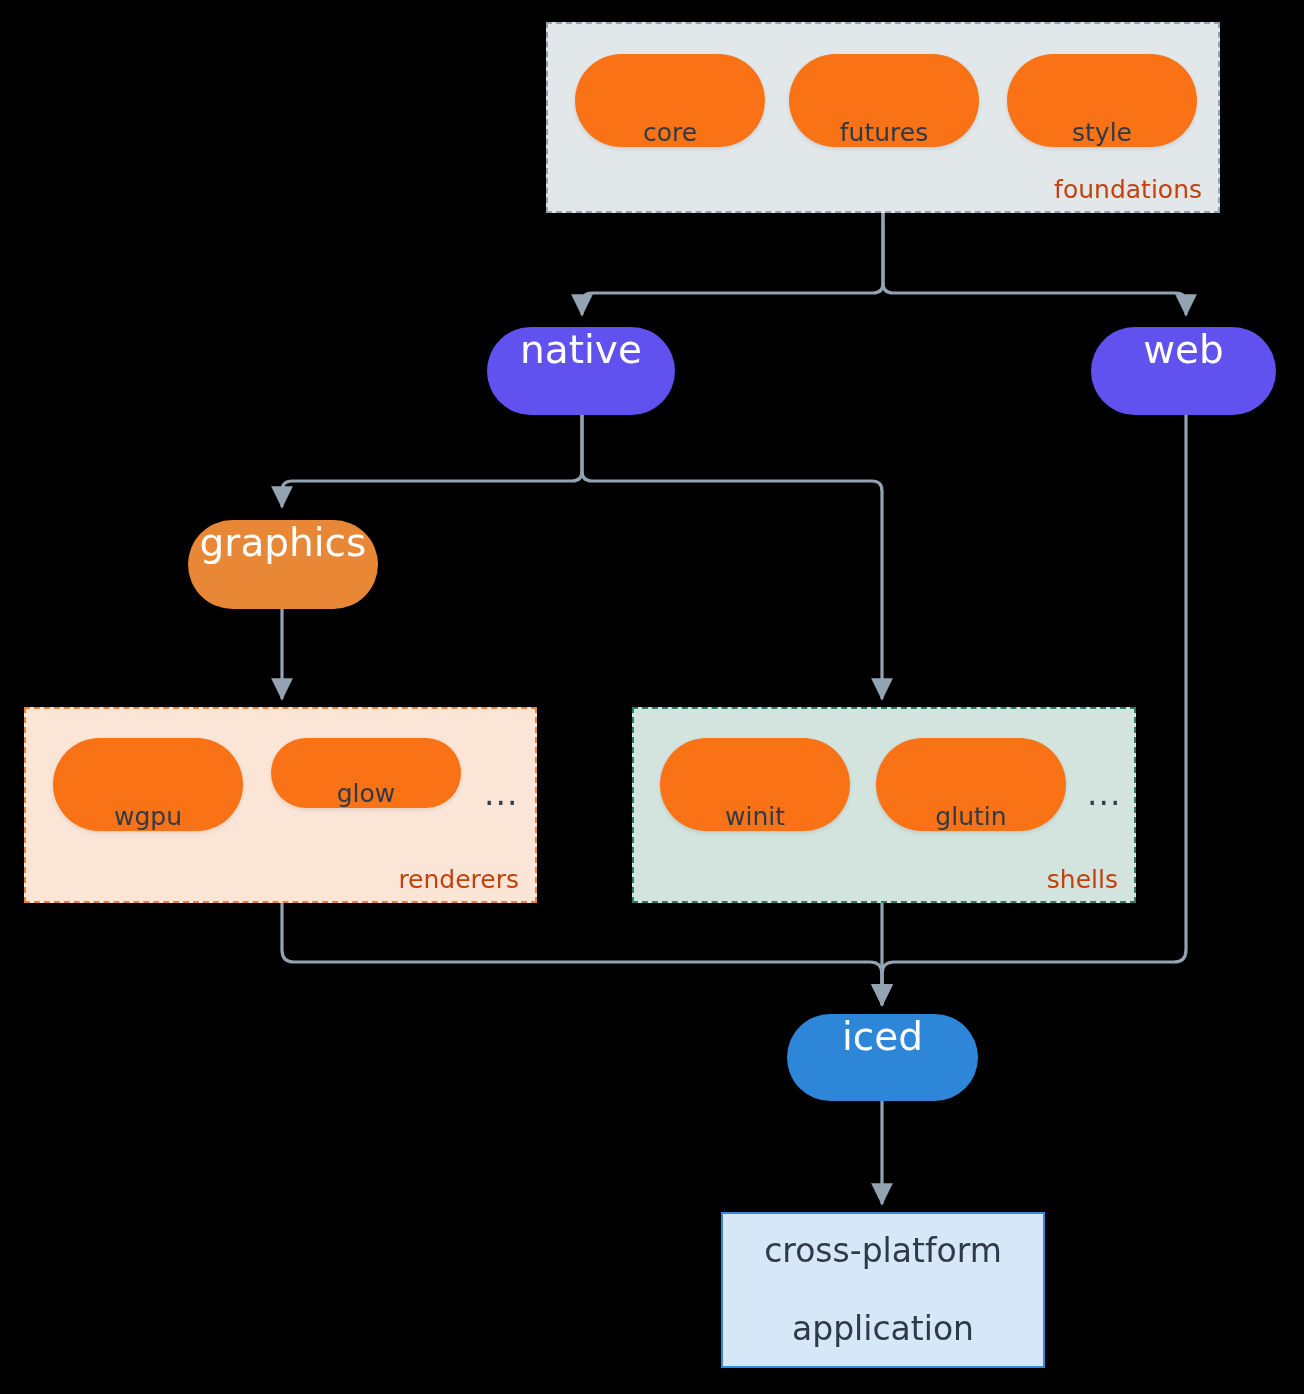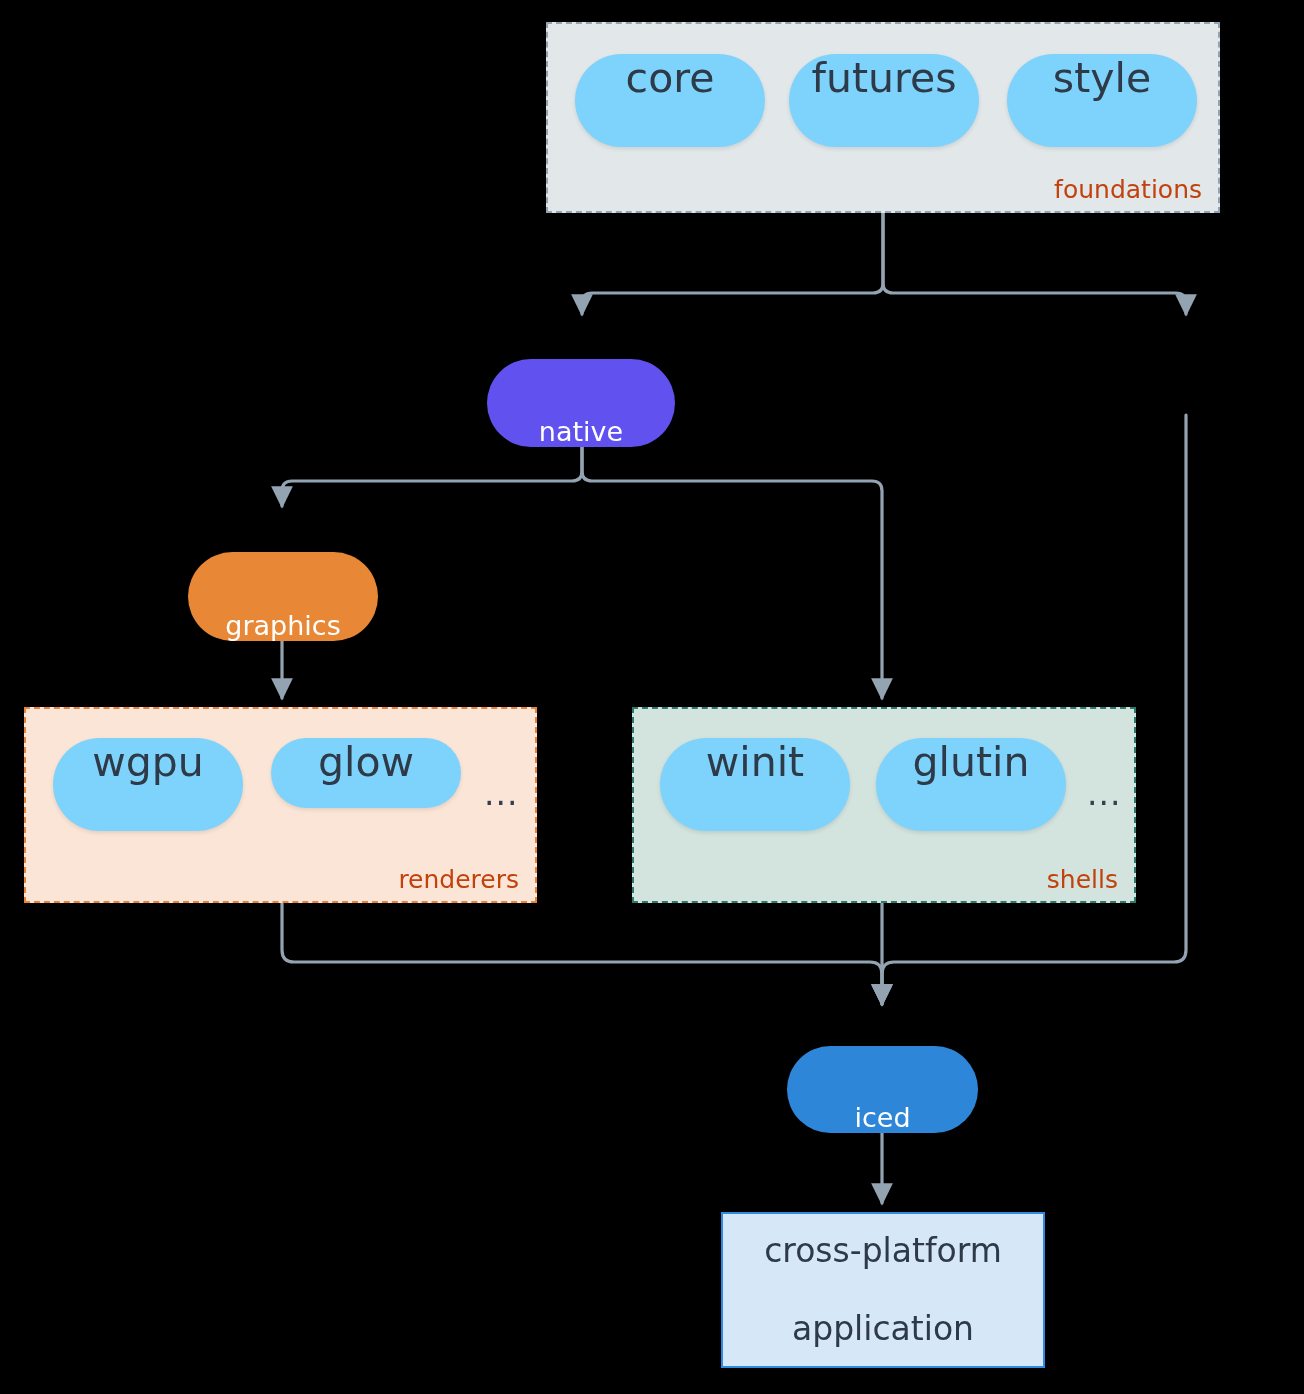--- a/index.html
+++ b/index.html
@@ -34,41 +34,40 @@
     right: 16px;
     bottom: 8px;
     font-size: 25px;
     color: #c2410c;
     line-height: 1.1;
     white-space: nowrap;
   }
   .pill {
     position: absolute;
     box-sizing: border-box;
-    background: #7dd3fc;
+    background: #f97316;
     border-radius: 48px;
     display: flex;
-    align-items: flex-start;
+    align-items: flex-end;
     justify-content: center;
-    font-size: 41px;
+    font-size: 25px;
     color: #2e3a47;
     box-shadow: 0 2px 4px rgba(0,0,0,0.10);
     white-space: nowrap;
   }
   .node {
     position: absolute;
     box-sizing: border-box;
     display: flex;
-    align-items: flex-end;
+    align-items: flex-start;
     justify-content: center;
-    font-size: 27px;
+    font-size: 39px;
     color: #ffffff;
     border-radius: 46px;
     white-space: nowrap;
-    margin-top: 32px;
   }
   .ellipsis {
     position: absolute;
     font-size: 33px;
     color: #333f4f;
     line-height: 1;
     letter-spacing: 1px;
   }
   .rect-node {
     position: absolute;
@@ -126,20 +125,23 @@
     <div class="pill" style="left:459px; top:30px; width:190px; height:93px;">
       <span>style</span>
     </div>
     <div class="cluster-label">foundations</div>
   </div>
 
   <div class="node" style="left:487px; top:327px; width:188px; height:88px; background:#6152f0;">
     <span>native</span>
   </div>
 
+  <div class="node" style="left:1091px; top:327px; width:185px; height:88px; background:#6152f0;">
+    <span>web</span>
+  </div>
 
   <div class="node" style="left:188px; top:520px; width:190px; height:89px; background:#e88837;">
     <span>graphics</span>
   </div>
 
   <div class="cluster" style="left:24px; top:707px; width:513px; height:196px; background:#fbe5d7; border:2px dashed #e8833a;">
     <div class="pill" style="left:27px; top:29px; width:190px; height:93px;">
       <span>wgpu</span>
     </div>
     <div class="pill" style="left:245px; top:29px; width:190px; height:70px;">

